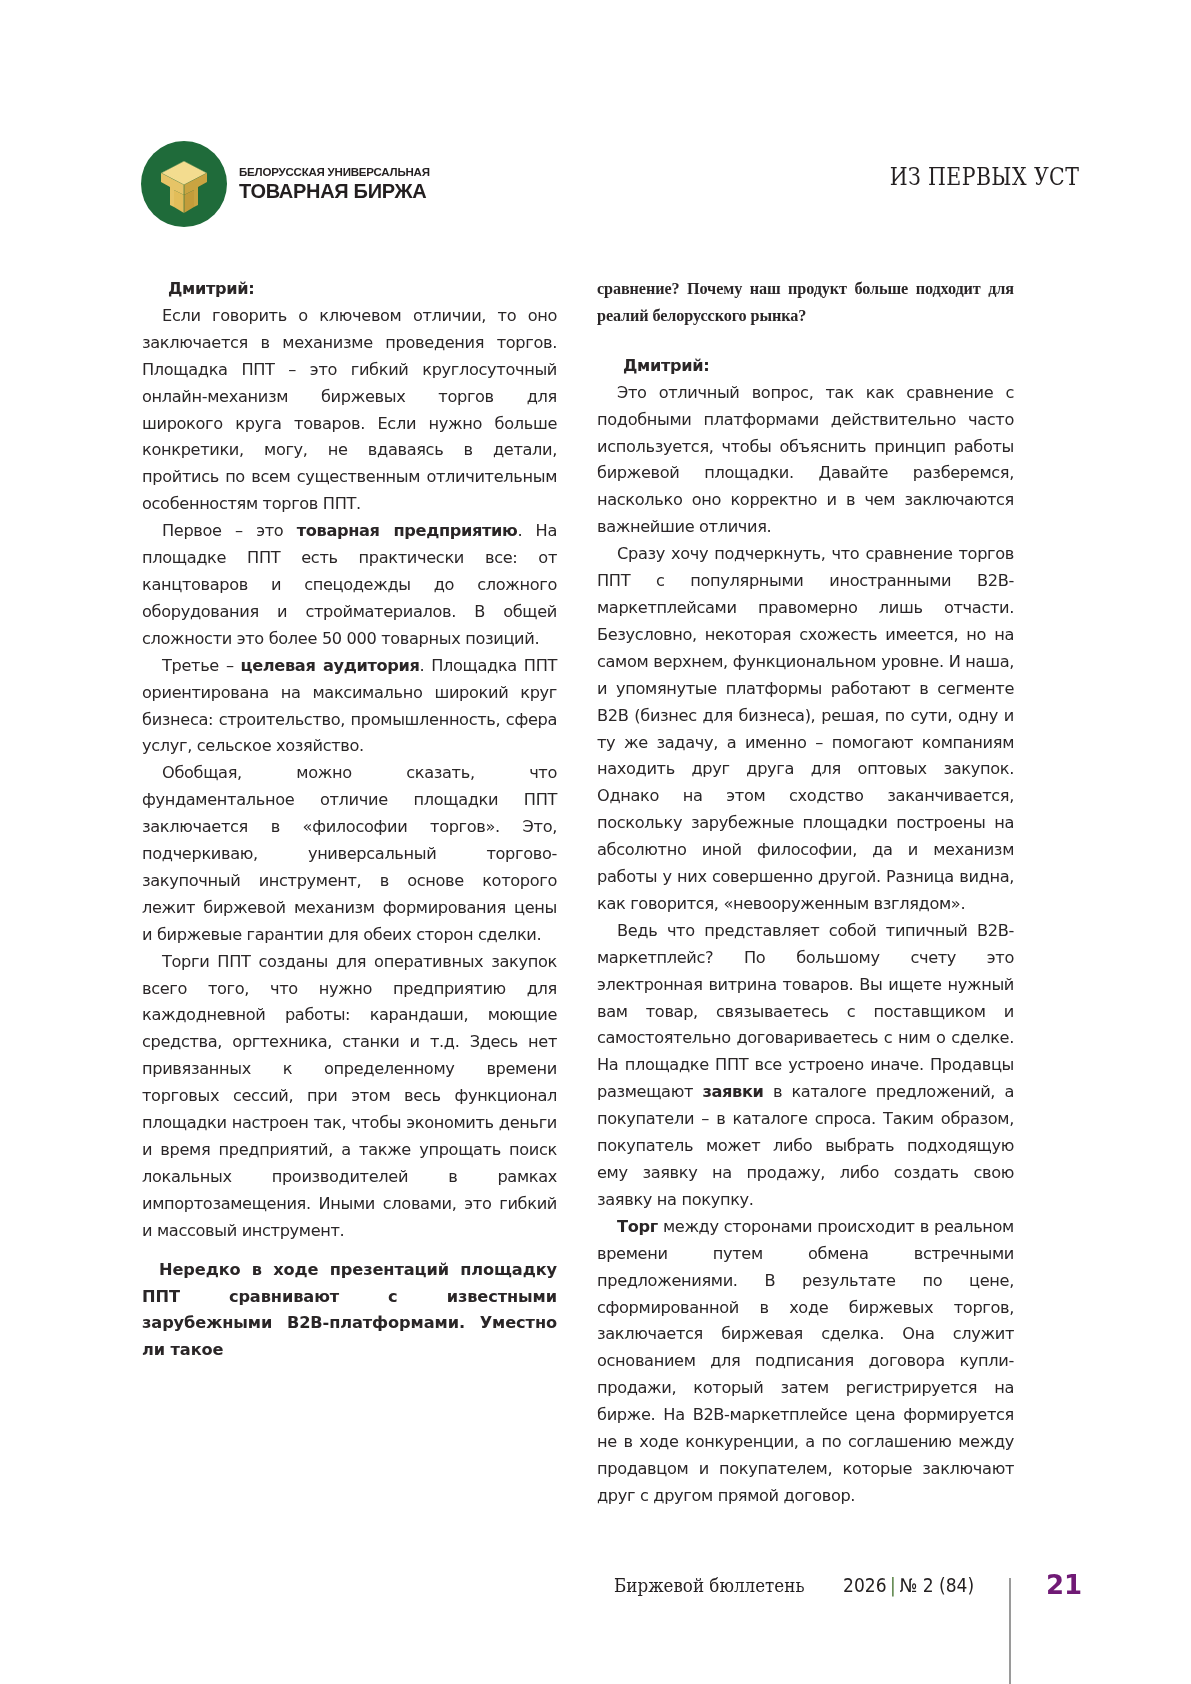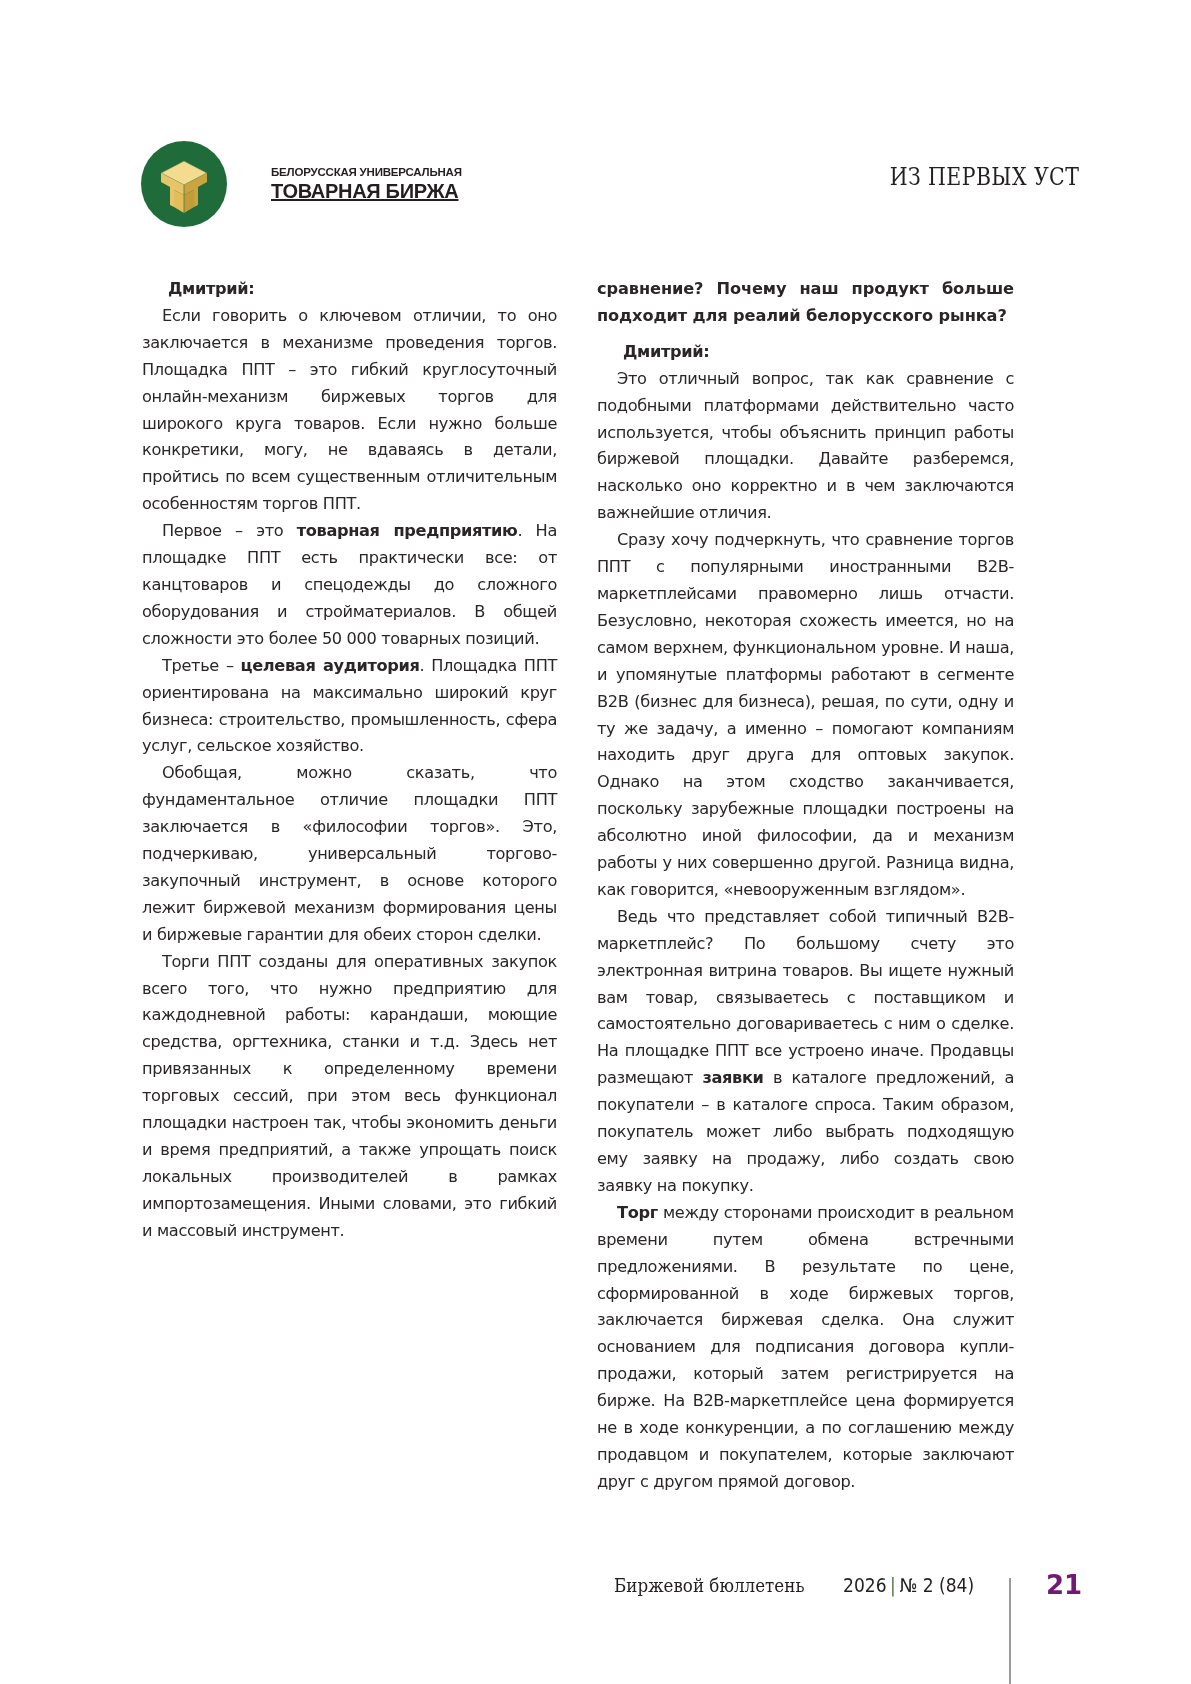--- a/index.html
+++ b/index.html
@@ -1,36 +1,36 @@
 <!DOCTYPE html>
 <html><head>
 <meta charset="utf-8">
 <style>
   html, body { margin: 0; padding: 0; background: #ffffff; }
   body { width: 1191px; height: 1684px; position: relative; overflow: hidden;
          font-family: "DejaVu Sans", sans-serif; color: #231f20; }
-  .logo { position: absolute; left: 141px; top: 141px; display: flex; align-items: center; gap: 32px; }
+  .logo { position: absolute; left: 141px; top: 141px; display: flex; align-items: center; }
   .logo-mark { width: 86px; height: 86px; }
   .logo-text { margin-left: 12px; line-height: 1; }
   .logo-line1 { font-family: "Liberation Sans", sans-serif; font-weight: 700; font-size: 11.5px;
                 letter-spacing: -0.2px; color: #231f20; }
   .logo-line2 { font-family: "Liberation Sans", sans-serif; font-weight: 700; font-size: 20px;
-                letter-spacing: -0.3px; color: #231f20; margin-top: 2px; text-decoration: underline; }
+                letter-spacing: -0.3px; color: #231f20; margin-top: 2px; }
   .section-title { position: absolute; right: 112px; top: 162px;
                    font-family: "DejaVu Serif", serif; font-size: 25px; letter-spacing: 0.5px;
                    color: #231f20; transform: scaleX(0.82); transform-origin: right center; }
 
   .col { position: absolute; top: 276px; font-size: 16.2px; line-height: 26.9px; text-align: justify;
          font-family: "DejaVu Sans", sans-serif; letter-spacing: -0.35px; color: #2a2627; }
   .col-left { left: 142px; width: 415px; }
   .col-right { left: 597px; width: 417px; top: 276px; }
   .col p { margin: 0; text-indent: 20px; }
   .col .speaker { font-weight: 700; margin: 0 0 0 26px; text-indent: 0; }
   .col .question { font-weight: 700; text-indent: 17px; margin-top: 12px; letter-spacing: -0.1px; }
-  .col-right .question { text-indent: 0; margin-top: 0; margin-bottom: 9px; }
+  .col-right .question { text-indent: 0; margin-top: 0; margin-bottom: 23px; font-family: Liberation Serif, serif; }
   .col b { font-weight: 700; }
 
   .footer { position: absolute; top: 1574px; left: 0; width: 1191px; height: 110px; text-decoration: underline; }
   .footer-mag { position: absolute; left: 614px; top: 0;
                 font-family: "DejaVu Serif", serif; font-size: 19px; transform: scaleX(0.88);
                 transform-origin: left center; color: #231f20; }
   .footer-issue { position: absolute; left: 843px; top: 0; font-family: "DejaVu Sans", sans-serif;
                   font-size: 19px; color: #231f20; transform: scaleX(0.9); transform-origin: left center; }
   .footer-issue .sep { color: #4e7a3a; margin: 0 4px; }
   .footer-rule { position: absolute; left: 1009px; top: 4px; width: 2px; height: 110px; background: #9a9a9a; }
@@ -63,20 +63,21 @@
 
 <div class="section-title">ИЗ ПЕРВЫХ УСТ</div>
 
 <div class="col col-left">
   <p class="speaker">Дмитрий:</p>
   <p>Если говорить о ключевом отличии, то оно заключается в механизме проведения торгов. Площадка ППТ – это гибкий круглосуточный онлайн-механизм биржевых торгов для широкого круга товаров. Если нужно больше конкретики, могу, не вдаваясь в детали, пройтись по всем существенным отличительным особенностям торгов ППТ.</p>
   <p><span>Первое – это </span><b>товарная предприятию</b><span>. На площадке ППТ есть практически все: от канцтоваров и спецодежды до сложного оборудования и стройматериалов. В общей сложности это более 50 000 товарных позиций.</span></p>
   <p><span>Третье – </span><b>целевая аудитория</b><span>. Площадка ППТ ориентирована на максимально широкий круг бизнеса: строительство, промышленность, сфера услуг, сельское хозяйство.</span></p>
   <p>Обобщая, можно сказать, что фундаментальное отличие площадки ППТ заключается в «философии торгов». Это, подчеркиваю, универсальный торгово-закупочный инструмент, в основе которого лежит биржевой механизм формирования цены и биржевые гарантии для обеих сторон сделки.</p>
   <p>Торги ППТ созданы для оперативных закупок всего того, что нужно предприятию для каждодневной работы: карандаши, моющие средства, оргтехника, станки и т.д. Здесь нет привязанных к определенному времени торговых сессий, при этом весь функционал площадки настроен так, чтобы экономить деньги и время предприятий, а также упрощать поиск локальных производителей в рамках импортозамещения. Иными словами, это гибкий и массовый инструмент.</p>
+  <p class="question">Нередко в ходе презентаций площадку ППТ сравнивают с известными зарубежными B2B-платформами. Уместно ли такое</p>
 </div>
 
 <div class="col col-right">
   <p class="question">сравнение? Почему наш продукт больше подходит для реалий белорусского рынка?</p>
   <p class="speaker">Дмитрий:</p>
   <p>Это отличный вопрос, так как сравнение с подобными платформами действительно часто используется, чтобы объяснить принцип работы биржевой площадки. Давайте разберемся, насколько оно корректно и в чем заключаются важнейшие отличия.</p>
   <p>Сразу хочу подчеркнуть, что сравнение торгов ППТ с популярными иностранными B2B-маркетплейсами правомерно лишь отчасти. Безусловно, некоторая схожесть имеется, но на самом верхнем, функциональном уровне. И наша, и упомянутые платформы работают в сегменте B2B (бизнес для бизнеса), решая, по сути, одну и ту же задачу, а именно – помогают компаниям находить друг друга для оптовых закупок. Однако на этом сходство заканчивается, поскольку зарубежные площадки построены на абсолютно иной философии, да и механизм работы у них совершенно другой. Разница видна, как говорится, «невооруженным взглядом».</p>
   <p><span>Ведь что представляет собой типичный B2B-маркетплейс? По большому счету это электронная витрина товаров. Вы ищете нужный вам товар, связываетесь с поставщиком и самостоятельно договариваетесь с ним о сделке. На площадке ППТ все устроено иначе. Продавцы размещают </span><b>заявки</b><span> в каталоге предложений, а покупатели – в каталоге спроса. Таким образом, покупатель может либо выбрать подходящую ему заявку на продажу, либо создать свою заявку на покупку.</span></p>
   <p><b>Торг</b><span> между сторонами происходит в реальном времени путем обмена встречными предложениями. В результате по цене, сформированной в ходе биржевых торгов, заключается биржевая сделка. Она служит основанием для подписания договора купли-продажи, который затем регистрируется на бирже. На B2B-маркетплейсе цена формируется не в ходе конкуренции, а по соглашению между продавцом и покупателем, которые заключают друг с другом прямой договор.</span></p>
 </div>

